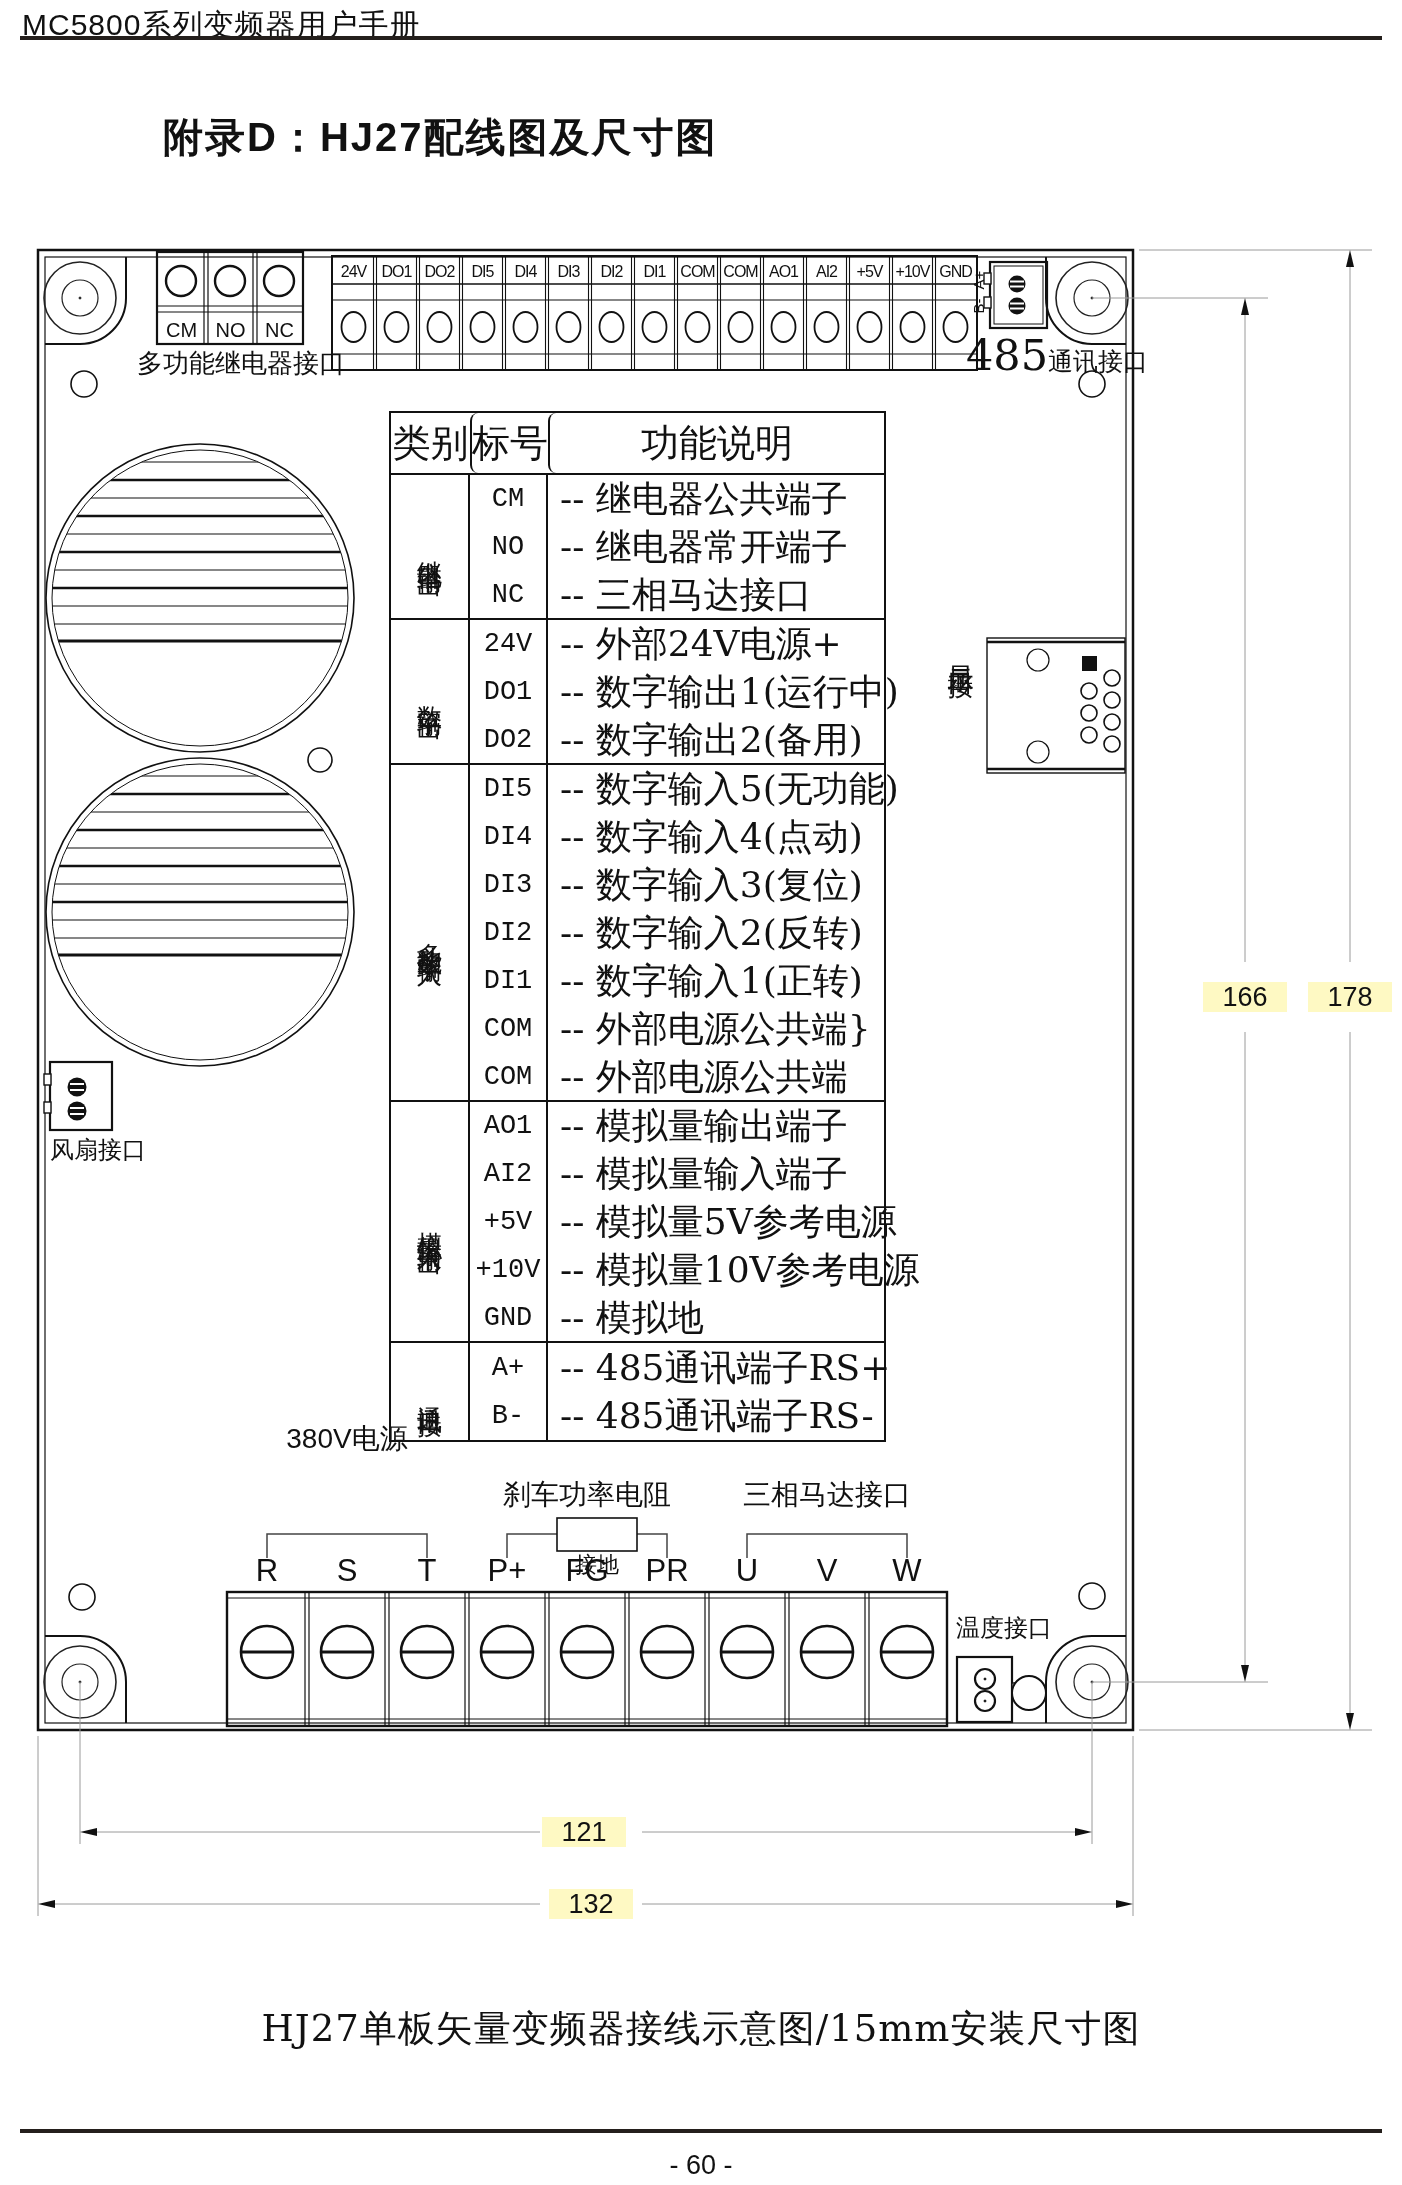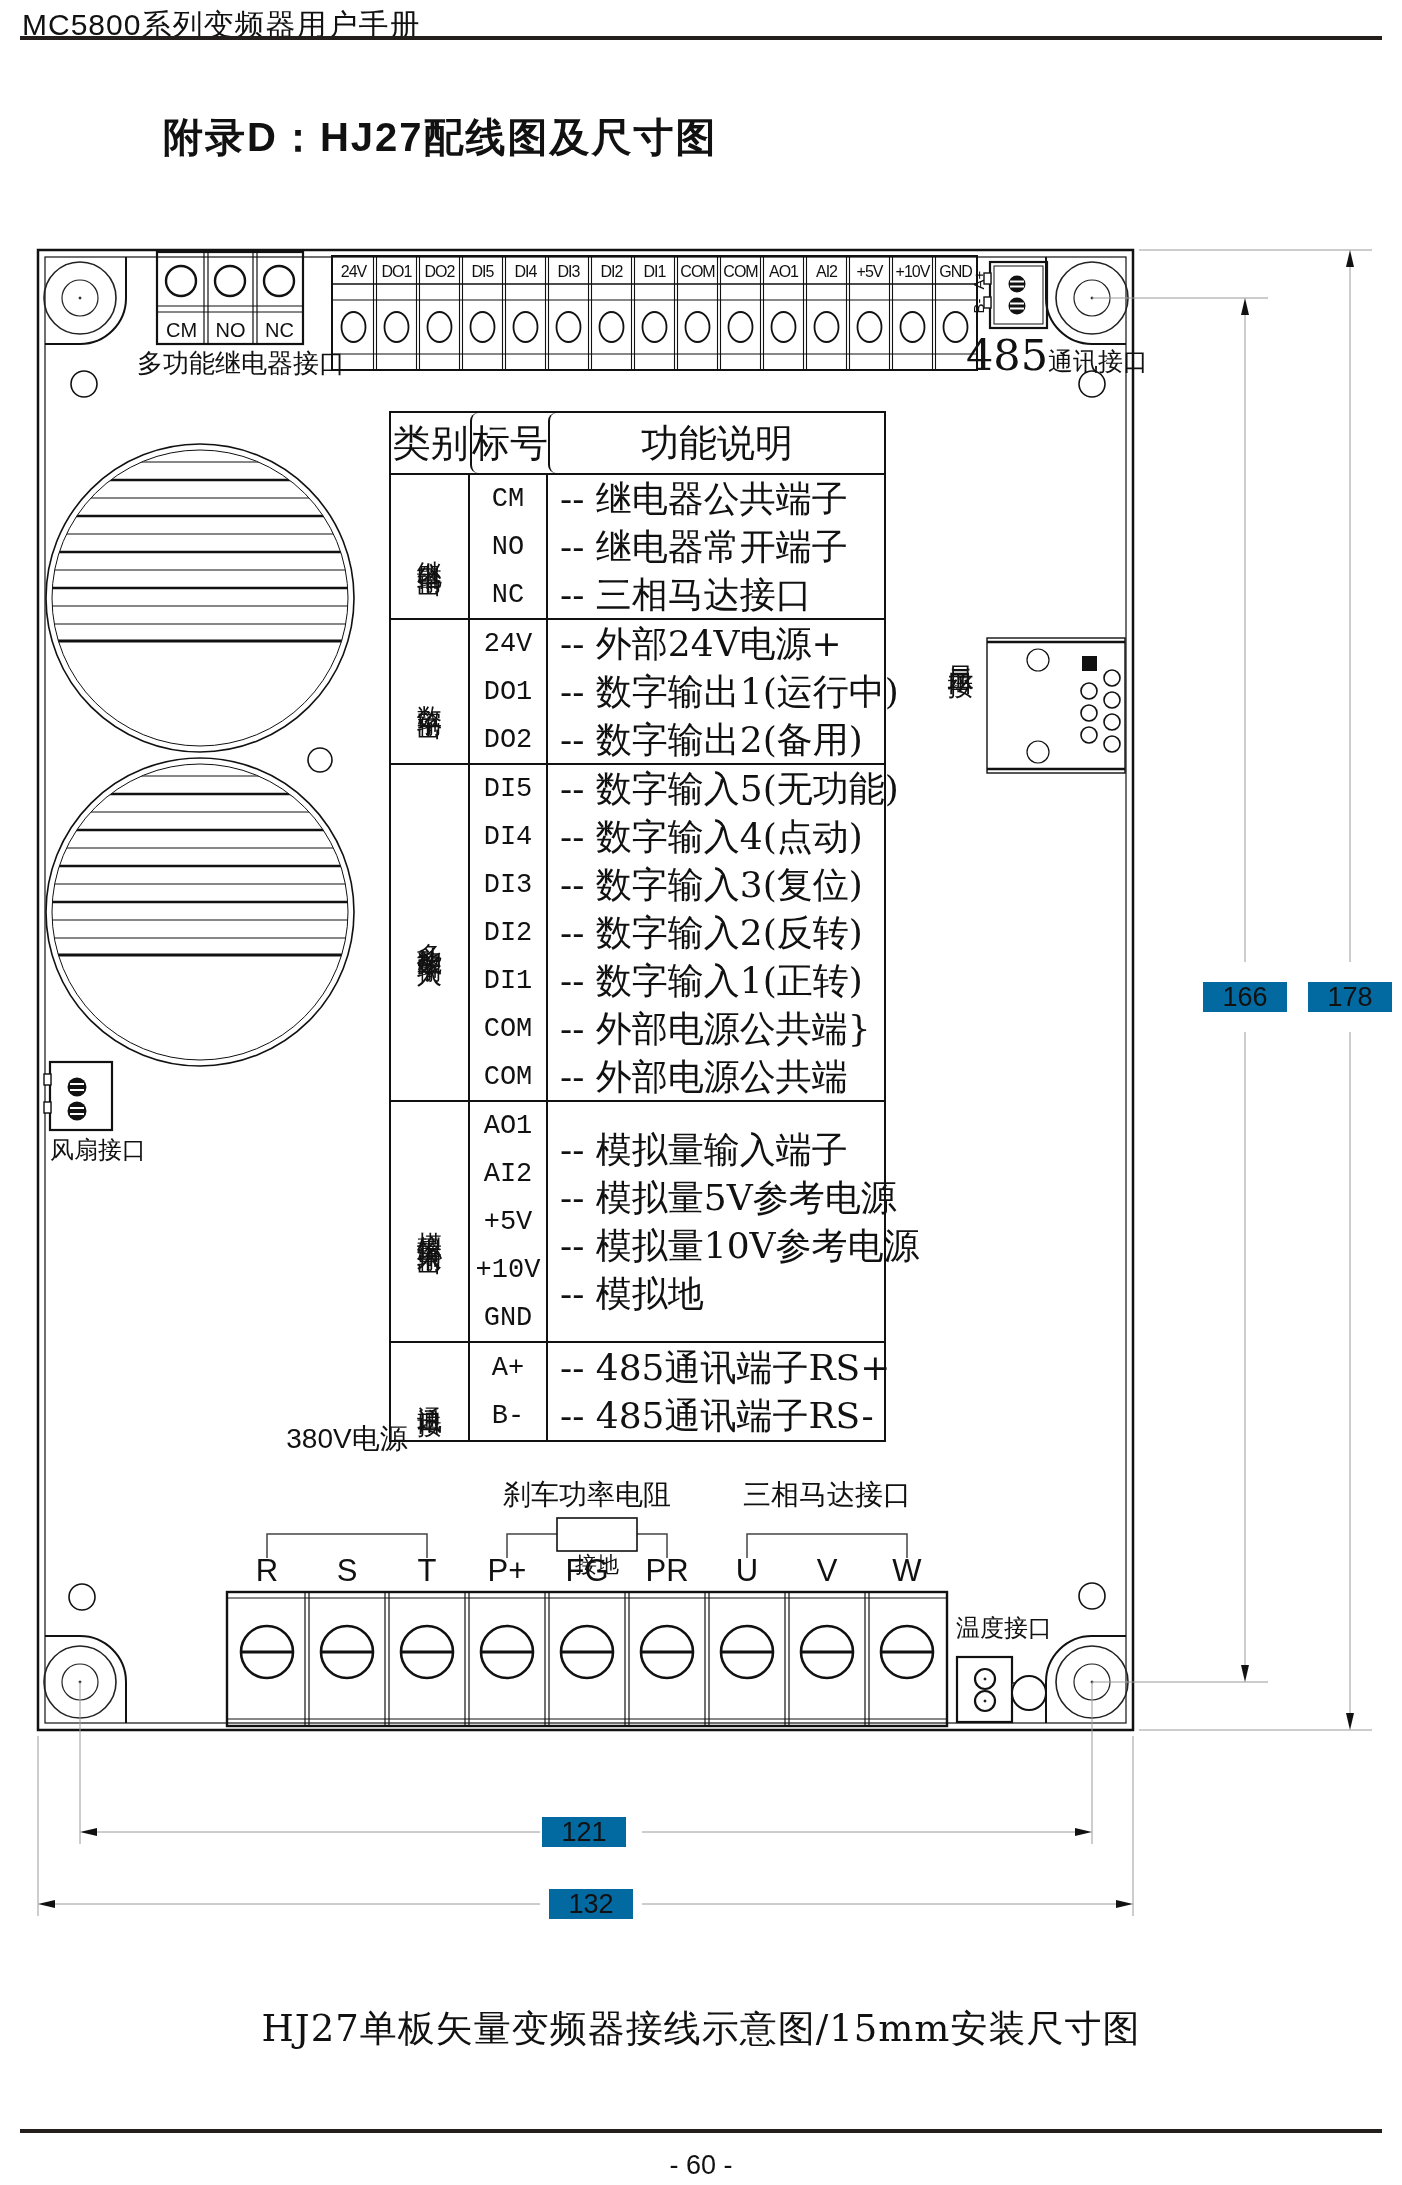--- a/index.html
+++ b/index.html
@@ -7,21 +7,21 @@
         font-family:"Liberation Sans",sans-serif;color:#111;}
   .abs{position:absolute;}
   .ctr{text-align:center;}
   .hdr-title{left:22px;top:5px;font-size:30px;letter-spacing:1px;}
   .rule{left:20px;width:1362px;height:4px;background:#241f1c;}
   .page-title{left:163px;top:110px;font-size:40px;font-weight:bold;letter-spacing:2px;}
   .serif{font-family:"DejaVu Serif",serif;}
   .term-label{height:26px;line-height:28px;text-align:center;font-size:16px;letter-spacing:-1px;top:258px;width:43px;}
   .relay-label{top:317px;width:49px;height:26px;line-height:26px;text-align:center;font-size:20px;}
   .bot-term{top:1554px;width:64px;height:34px;line-height:34px;text-align:center;font-size:31px;}
-  .dim-label{width:84px;height:30px;line-height:30px;text-align:center;font-size:27px;background:#0369a1;}
+  .dim-label{width:84px;height:30px;line-height:30px;text-align:center;font-size:27px;background:#fef9c3;}
   .vtext{writing-mode:vertical-rl;text-orientation:upright;}
   .rot{transform:rotate(-90deg);transform-origin:center center;font-size:15px;width:34px;height:16px;line-height:16px;text-align:center;}
   
   .tbl{left:389px;top:411px;width:497px;border:2.5px solid #111;box-sizing:border-box;
        font-family:"DejaVu Serif",serif;background:transparent;}
   .thead{display:grid;grid-template-columns:79px 78px 1fr;height:60px;border-bottom:2px solid #111;}
   .thead>div{display:flex;align-items:center;justify-content:center;font-size:38px;box-sizing:border-box;}
   .thead>div+div{border-left:2px solid #111;border-radius:8px;}
   .tgroup{display:grid;grid-template-columns:79px 78px 1fr;border-bottom:2px solid #111;box-sizing:border-box;}
   .tgroup:last-child{border-bottom:none;}
@@ -451,20 +451,21 @@
           <span>模拟量输入输出</span>
         </div>
       <div class="tlabels">
         <div>AO1</div>
         <div>AI2</div>
         <div>+5V</div>
         <div>+10V</div>
         <div>GND</div>
       </div>
       <div class="tdescs">
+        <div>-- 模拟量输出端子</div>
         <div>-- 模拟量输入端子</div>
         <div>-- 模拟量5V参考电源</div>
         <div>-- 模拟量10V参考电源</div>
         <div>-- 模拟地</div>
       </div>
     </div>
 
     <div class="tgroup" style="height:97px;">
       <div class="tcat">
           <span>通讯接口</span>

